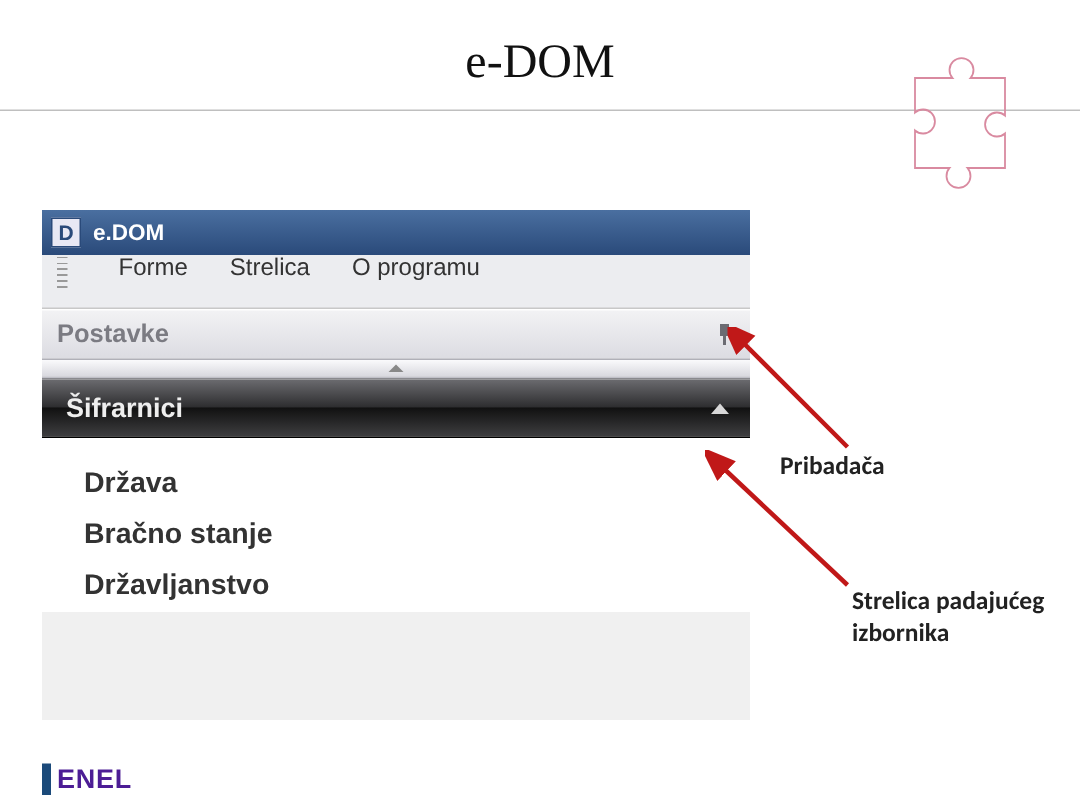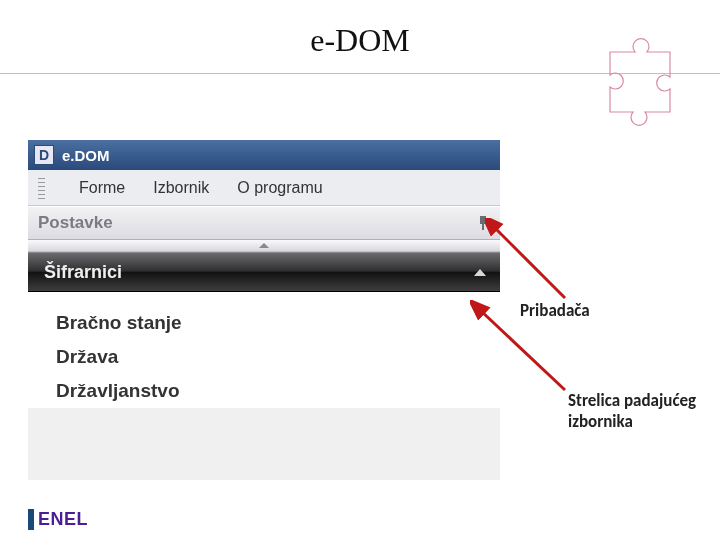--- a/index.html
+++ b/index.html
@@ -47,21 +47,20 @@
     width: 20px; height: 20px;
     background: #e8e8f4;
     border: 1px solid #2a4a7a;
     display: flex; align-items: center; justify-content: center;
     color: #2a4a7a; font-weight: bold; font-size: 14px;
   }
   .menubar {
     height: 36px;
     background: #ecedf0;
     display: flex;
-    align-items: center;
     gap: 28px;
     padding-left: 10px;
     font-family: Tahoma, sans-serif;
     font-size: 16px;
     color: #333;
     border-bottom: 1px solid #c8c8c8;
   }
   .grip {
     width: 7px; height: 22px;
     background: repeating-linear-gradient(0deg,#999 0 1px,transparent 1px 4px);
@@ -179,41 +178,41 @@
 <div class="app-area">
 
   <div class="titlebar">
     <div class="app-icon">D</div>
     <span>e.DOM</span>
   </div>
 
   <div class="menubar">
     <div class="grip"></div>
     <span class="menu-item">Forme</span>
-    <span class="menu-item">Izbornik</span>
+    <span class="menu-item">Strelica</span>
     <span class="menu-item">O programu</span>
   </div>
 
   <div class="panel-header">
     <span>Postavke</span>
     <span class="pin-icon"></span>
   </div>
 
   <div class="thin-strip">
     <span class="tiny-up"></span>
   </div>
 
   <div class="category-header">
     <span>Šifrarnici</span>
     <span class="chev-up"></span>
   </div>
 
   <div class="nav-body">
+    <div class="nav-item">Država</div>
     <div class="nav-item">Bračno stanje</div>
-    <div class="nav-item">Država</div>
     <div class="nav-item">Državljanstvo</div>
   </div>
 </div>
 
 <svg class="arrow" style="left:485px; top:218px;" width="130" height="100">
   <defs>
     <marker id="ah1" markerWidth="10" markerHeight="10" refX="2" refY="3" orient="auto">
       <path d="M0,0 L0,6 L8,3 z" fill="#c01818"></path>
     </marker>
   </defs>

